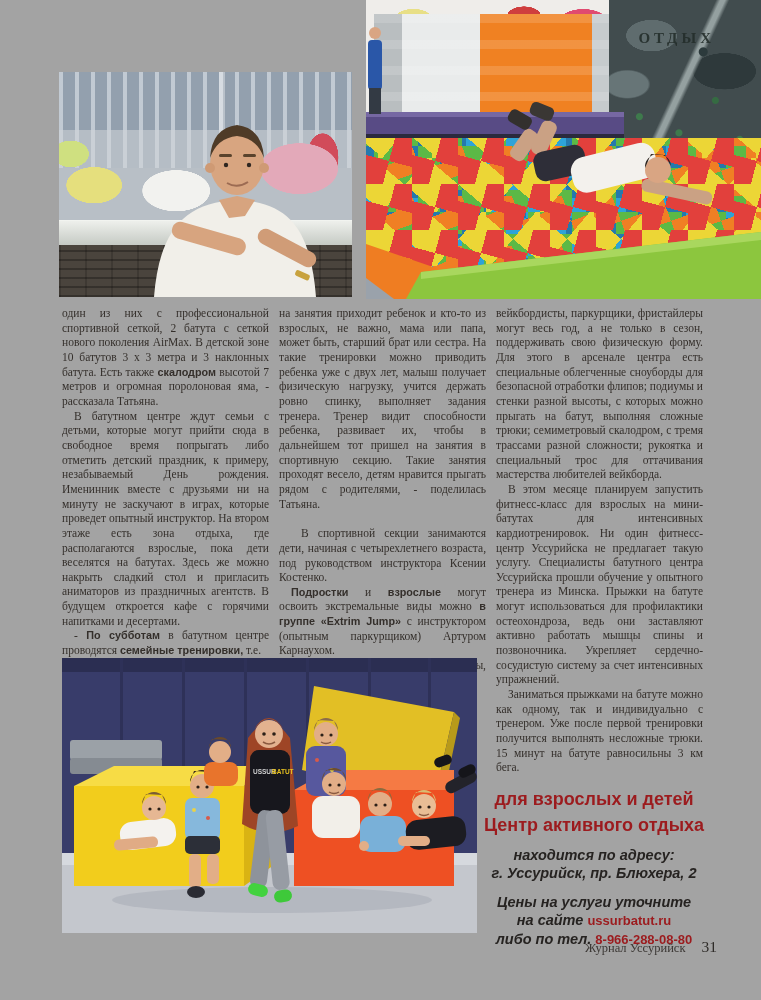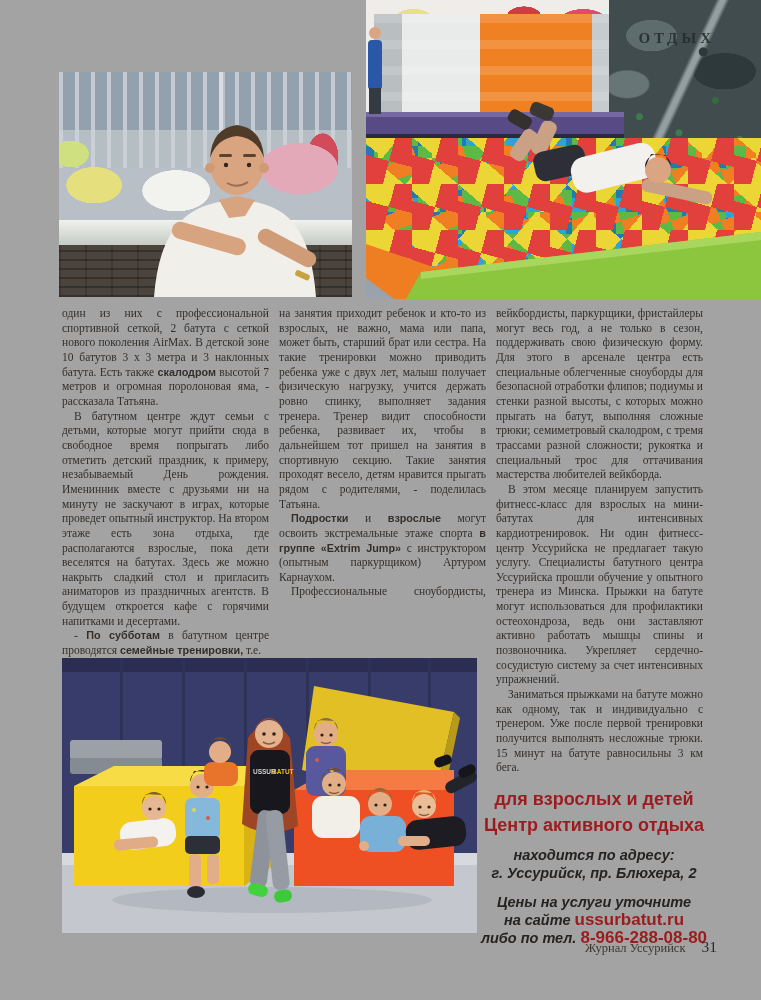--- a/index.html
+++ b/index.html
@@ -84,21 +84,21 @@
 
   
   .photo-bottom{left:62px;top:658px;width:415px;height:275px;background:#383c6a;}
 
   
   .contact{position:absolute;left:474px;top:786px;width:240px;text-align:center;}
   .c-title{color:var(--accent);font:bold 18px/26px "Liberation Sans",sans-serif;}
   .c-it{font:italic 600 14.5px/18px "Liberation Sans",sans-serif;color:#262321;}
   .c-first{margin-top:8px;}
   .c-gap{margin-top:11px;}
-  .c-red{color:var(--accent);font-style:normal;font-weight:bold;font-size:17px;}
+  .c-red{color:var(--accent);font-style:normal;font-weight:bold;font-size:13px;}
 
   
   .footer{position:absolute;top:938px;right:44px;display:flex;align-items:baseline;gap:16px;}
   .f-mag{font:12.5px "Liberation Serif",serif;color:#3c3835;}
   .f-num{font:15.5px "Liberation Serif",serif;color:#2e2b28;text-align:right;}
 </style>
 </head>
 <body>
 
 <div class="page">
@@ -165,21 +165,22 @@
   </div>
 
   <div class="article">
     <div class="col">
       <p><span>один из них с профессиональной спортивной сеткой, 2 батута с сеткой нового поколения AirMax. В детской зоне 10 батутов 3 х 3 метра и 3 наклонных батута. Есть также </span><span class="hl">скалодром</span><span> высотой 7 метров и огромная поролоновая яма, - рассказала Татьяна.</span></p>
       <p class="indent"><span>В батутном центре ждут семьи с детьми, которые могут прийти сюда в свободное время попрыгать либо отметить детский праздник, к примеру, незабываемый День рождения. Именинник вместе с друзьями ни на минуту не заскучают в играх, которые проведет опытный инструктор. На втором этаже есть зона отдыха, где располагаются взрослые, пока дети веселятся на батутах. Здесь же можно накрыть сладкий стол и пригласить аниматоров из праздничных агентств. В будущем откроется кафе с горячими напитками и десертами.</span></p>
       <p class="indent"><span>- </span><span class="hl">По субботам</span><span> в батутном центре проводятся </span><span class="hl">семейные тренировки,</span><span> т.е.</span></p>
     </div>
     <div class="col">
       <p><span>на занятия приходит ребенок и кто-то из взрослых, не важно, мама или папа, может быть, старший брат или сестра. На такие тренировки можно приводить ребенка уже с  двух лет, малыш получает физическую нагрузку, учится держать ровно спинку, выполняет задания тренера. Тренер видит способности ребенка, развивает их, чтобы в дальнейшем тот пришел на занятия в спортивную секцию. Такие занятия проходят весело, детям нравится прыгать рядом с родителями, - поделилась Татьяна.</span></p>
-      <p class="indent"><span class="hl">Подростки</span><span> и </span><span class="hl">взрослые</span><span> могут освоить экстремальные этаже спорта </span><span class="hl">в группе «Extrim Jump»</span><span> с инструктором (опытным паркурщиком)  Артуром Карнаухом.</span></p>
+      <p class="indent2 gap-top"><span>В спортивной секции занимаются дети, начиная с четырехлетнего возраста, под руководством инструктора Ксении Костенко.</span></p>
+      <p class="indent"><span class="hl">Подростки</span><span> и </span><span class="hl">взрослые</span><span> могут освоить экстремальные виды можно </span><span class="hl">в группе «Extrim Jump»</span><span> с инструктором (опытным паркурщиком)  Артуром Карнаухом.</span></p>
       <p class="indent last-justify"><span>Профессиональные сноубордисты,</span></p>
     </div>
     <div class="col">
       <p><span>вейкбордисты, паркурщики, фристайлеры могут весь год, а не только в сезон, поддерживать свою физическую форму. Для этого в арсенале центра есть специальные облегченные сноуборды для безопасной отработки флипов; подиумы и стенки разной высоты, с которых можно прыгать на батут, выполняя сложные трюки; семиметровый скалодром, с тремя трассами разной сложности; рукоятка и специальный трос для оттачивания мастерства любителей вейкборда.</span></p>
       <p class="indent"><span>В этом месяце планируем запустить фитнесс-класс для взрослых на мини-батутах для интенсивных кардиотренировок. Ни один фитнесс-центр Уссурийска не предлагает такую услугу. Специалисты батутного центра Уссурийска прошли обучение у опытного тренера из Минска. Прыжки на батуте могут использоваться для профилактики остеохондроза, ведь они заставляют активно работать мышцы спины и позвоночника. Укрепляет сердечно-сосудистую систему за счет интенсивных упражнений.</span></p>
       <p class="indent"><span>Заниматься прыжками на батуте можно как одному, так и индивидуально с тренером. Уже после первой тренировки получится выполнять несложные трюки. 15 минут на батуте равносильны 3 км бега.</span></p>
     </div>
   </div>
 
   <div class="photo photo-bottom">

